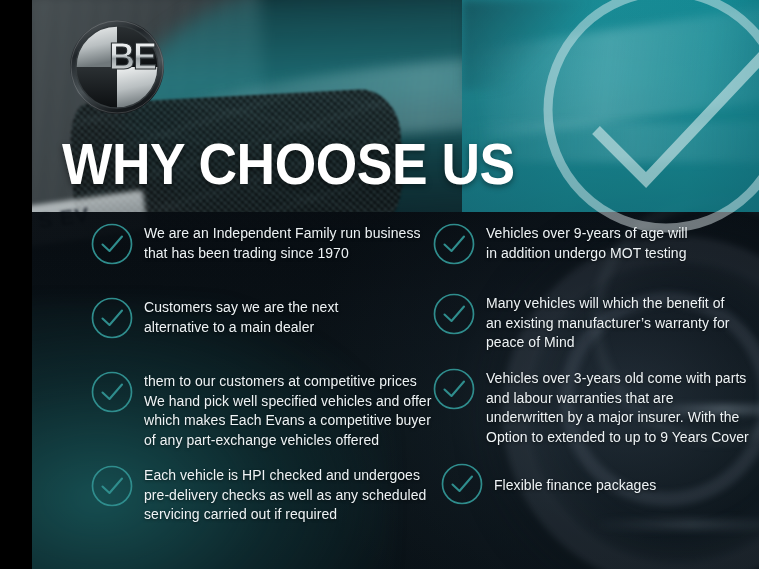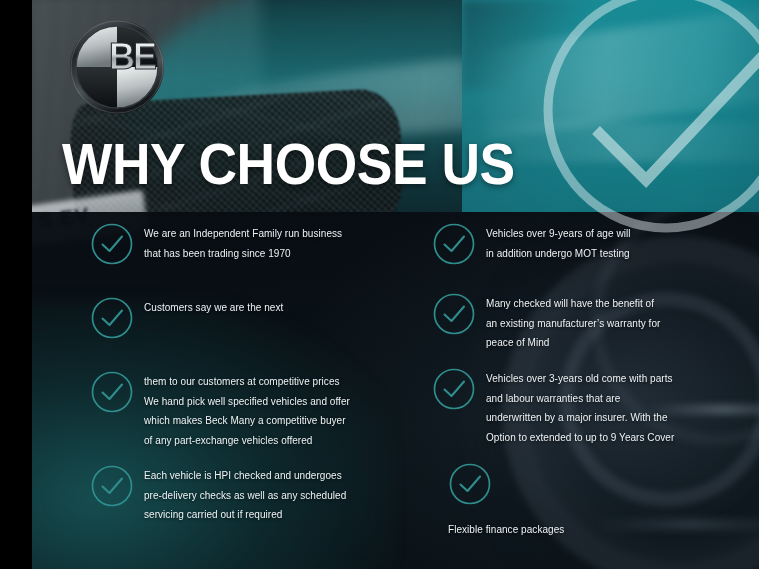--- a/index.html
+++ b/index.html
@@ -230,39 +230,39 @@
     align-items: flex-start;
   }
   .tick {
     flex: 0 0 auto;
     width: 44px; height: 44px;
     margin-right: 10px;
     position: relative;
   }
   .tick svg { display: block; }
   .btext {
-    font-size: 10px;
+    font-size: 14px;
     line-height: 19.5px;
     color: #eef3f5;
     padding-top: 2px;
     text-shadow: 0 1px 3px rgba(0,0,0,0.55);
     letter-spacing: 0.05px;
   }
   .btext .ln { display: block; white-space: nowrap; }
 
   
   .bl-0 { top: 0px;   left: 0; }
   .bl-1 { top: 74px;  left: 0; }
   .bl-2 { top: 148px; left: 0; }
   .bl-3 { top: 242px; left: 0; }
   
   .br-0 { top: 0px;   left: 0; }
   .br-1 { top: 70px;  left: 0; }
   .br-2 { top: 145px; left: 0; }
-  .br-3 { top: 240px; left: 16px; flex-direction: column; }
+  .br-3 { top: 240px; left: 8px; }
   .br-3 .btext { padding-top: 14px; }
 </style>
 </head>
 <body>
 
 <div class="stage">
 
   <div class="bg-base"></div>
   <div class="bg-street"></div>
   <div class="bg-carbody"></div>
@@ -350,34 +350,35 @@
 
     <div class="bullet bl-1">
       <span class="tick">
         <svg width="44" height="44" viewBox="0 0 44 44">
           <circle cx="22" cy="22" r="19.5" fill="none" stroke="#2f8d8d" stroke-width="1.7"></circle>
           <path d="M12.5 22.5 L19.5 29 L32 14.5" fill="none" stroke="#2f8d8d" stroke-width="2.1" stroke-linecap="round" stroke-linejoin="round"></path>
         </svg>
       </span>
       <span class="btext">
         <span class="ln">Customers say we are the next</span>
+        <span class="ln">alternative to a main dealer</span>
       </span>
     </div>
 
     <div class="bullet bl-2">
       <span class="tick">
         <svg width="44" height="44" viewBox="0 0 44 44">
           <circle cx="22" cy="22" r="19.5" fill="none" stroke="#2f8d8d" stroke-width="1.7"></circle>
           <path d="M12.5 22.5 L19.5 29 L32 14.5" fill="none" stroke="#2f8d8d" stroke-width="2.1" stroke-linecap="round" stroke-linejoin="round"></path>
         </svg>
       </span>
       <span class="btext">
         <span class="ln">them to our customers at competitive prices</span>
         <span class="ln">We hand pick well specified vehicles and offer</span>
-        <span class="ln">which makes Beck Many a competitive buyer</span>
+        <span class="ln">which makes Each Evans a competitive buyer</span>
         <span class="ln">of any part-exchange vehicles offered</span>
       </span>
     </div>
 
     <div class="bullet bl-3">
       <span class="tick">
         <svg width="44" height="44" viewBox="0 0 44 44">
           <circle cx="22" cy="22" r="19.5" fill="none" stroke="#2f8d8d" stroke-width="1.7"></circle>
           <path d="M12.5 22.5 L19.5 29 L32 14.5" fill="none" stroke="#2f8d8d" stroke-width="2.1" stroke-linecap="round" stroke-linejoin="round"></path>
         </svg>
@@ -407,21 +408,21 @@
     </div>
 
     <div class="bullet br-1">
       <span class="tick">
         <svg width="44" height="44" viewBox="0 0 44 44">
           <circle cx="22" cy="22" r="19.5" fill="none" stroke="#2f8d8d" stroke-width="1.7"></circle>
           <path d="M12.5 22.5 L19.5 29 L32 14.5" fill="none" stroke="#2f8d8d" stroke-width="2.1" stroke-linecap="round" stroke-linejoin="round"></path>
         </svg>
       </span>
       <span class="btext">
-        <span class="ln">Many checked will have the benefit of</span>
+        <span class="ln">Many vehicles will which the benefit of</span>
         <span class="ln">an existing manufacturer’s warranty for</span>
         <span class="ln">peace of Mind</span>
       </span>
     </div>
 
     <div class="bullet br-2">
       <span class="tick">
         <svg width="44" height="44" viewBox="0 0 44 44">
           <circle cx="22" cy="22" r="19.5" fill="none" stroke="#2f8d8d" stroke-width="1.7"></circle>
           <path d="M12.5 22.5 L19.5 29 L32 14.5" fill="none" stroke="#2f8d8d" stroke-width="2.1" stroke-linecap="round" stroke-linejoin="round"></path>

